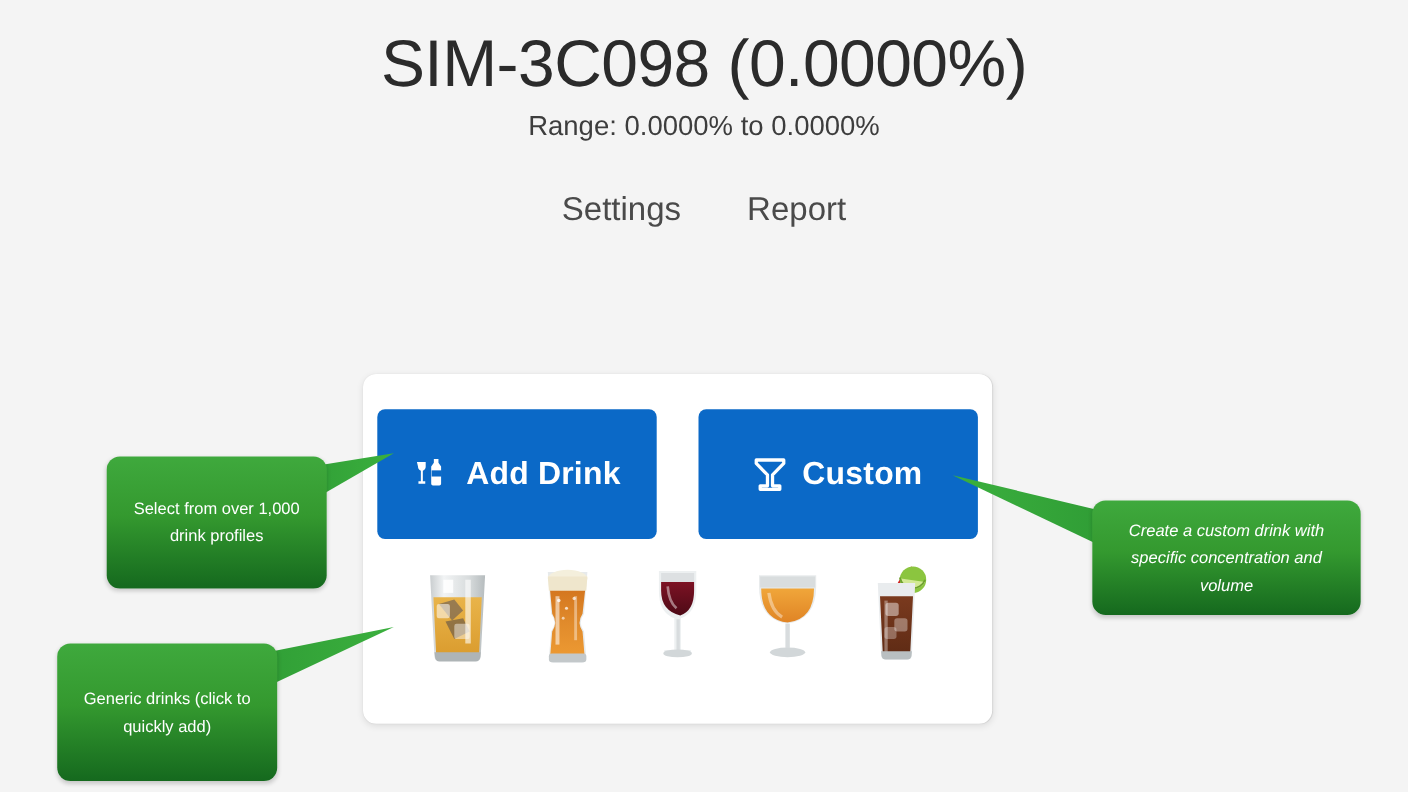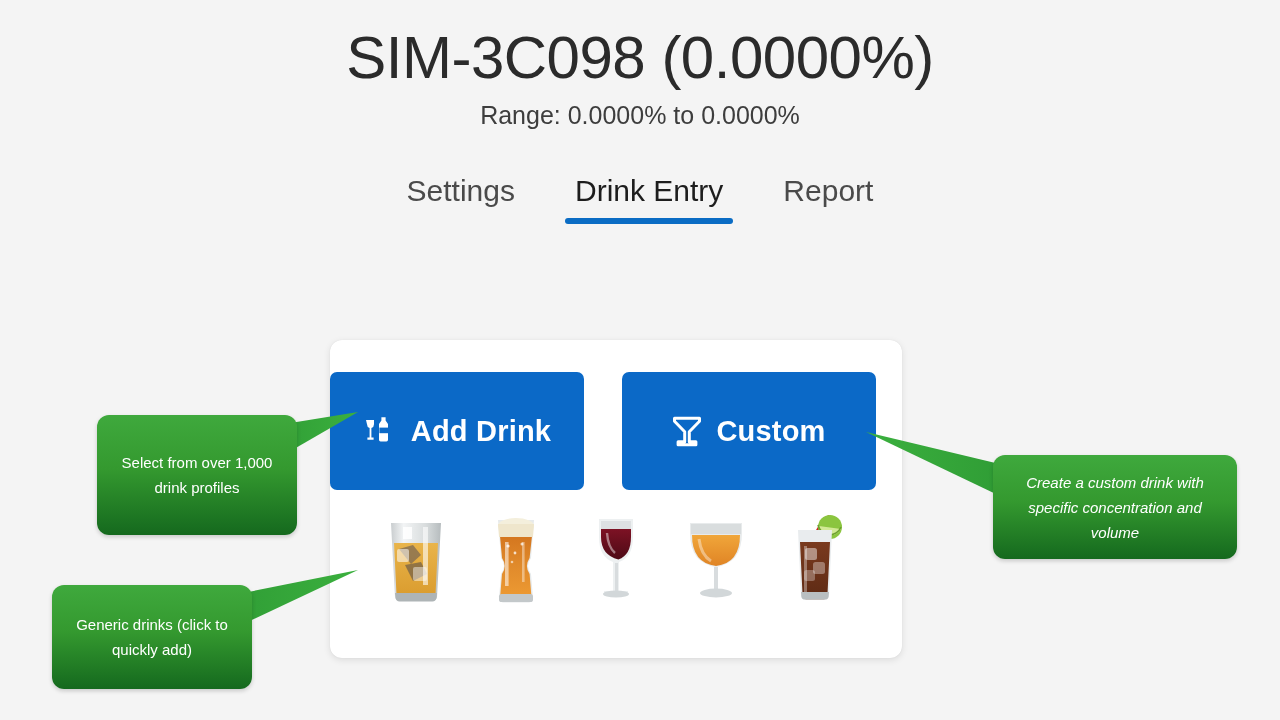--- a/index.html
+++ b/index.html
@@ -81,20 +81,21 @@
     width: 572px;
     height: 318px;
     background: #ffffff;
     border-radius: 12px;
     box-shadow: 0 2px 7px rgba(0,0,0,0.10), 0 0 1px rgba(0,0,0,0.10);
     z-index: 2;
   }
 
   .button-row {
     display: flex;
+    justify-content: center;
     gap: 38px;
     padding-top: 32px;
   }
 
   .action-btn {
     width: 254px;
     height: 118px;
     background: #0b69c7;
     border: none;
     border-radius: 7px;
@@ -149,21 +150,21 @@
     display: flex;
     align-items: center;
     justify-content: center;
     padding: 10px 14px;
     box-shadow: 0 2px 4px rgba(0,0,0,0.18);
     z-index: 5;
   }
 
   #callout-add-drink  { left: 97px;  top: 415px; width: 200px; height: 120px; }
   #callout-custom     { left: 993px; top: 455px; width: 244px; height: 104px; font-style: italic; }
-  #callout-generic    { left: 52px;  top: 585px; width: 200px; height: 104px; }
+  #callout-generic    { left: 52px;  top: 585px; width: 200px; height: 125px; }
 
   .callout-text { display: block; }
 
   
   .arrow-layer {
     position: absolute;
     left: 0; top: 0;
     width: 1280px;
     height: 720px;
     pointer-events: none;
@@ -174,23 +175,20 @@
 <body>
 
 <div class="header">
   <h1 class="page-title">SIM-3C098 (0.0000%)</h1>
   <div class="page-subtitle">Range: 0.0000% to 0.0000%</div>
 </div>
 
 <nav class="tabs">
   <div class="tab">
     <span>Settings</span>
-  </div>
-  <div class="tab active">
-    <span>Drink Entry</span>
   </div>
   <div class="tab">
     <span>Report</span>
   </div>
 </nav>
 
 <section class="card">
 
   <div class="button-row">
 

